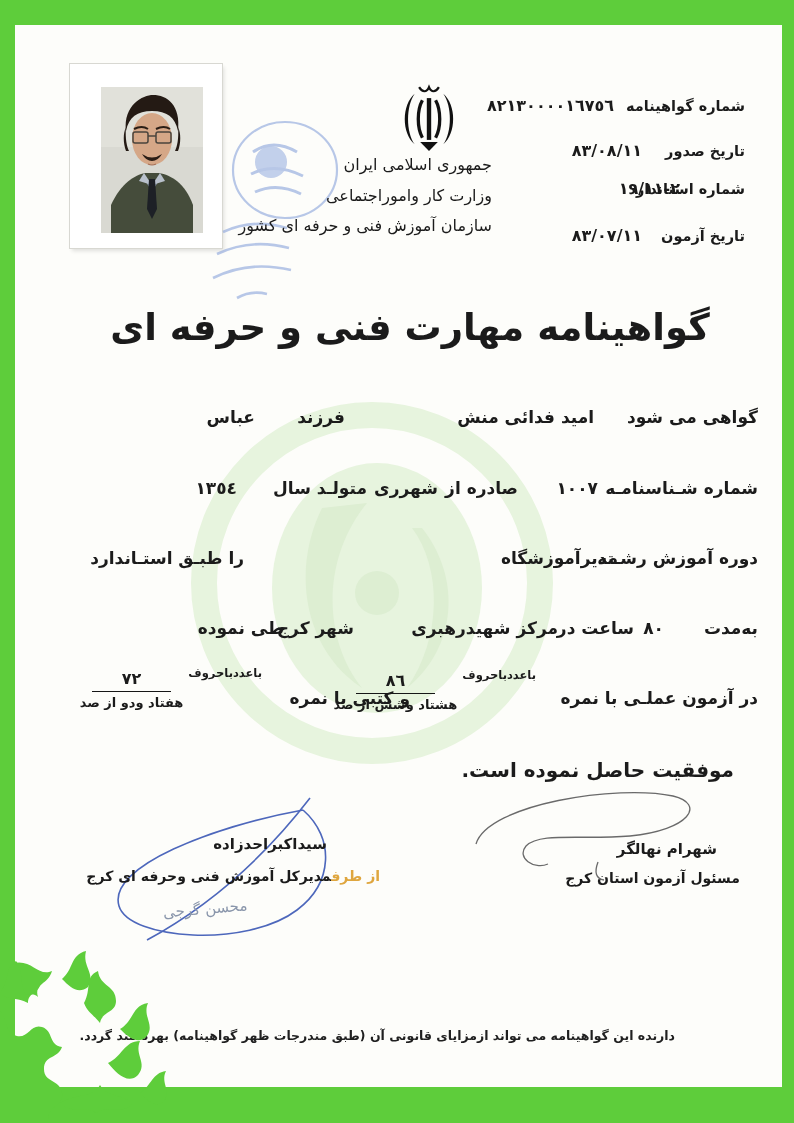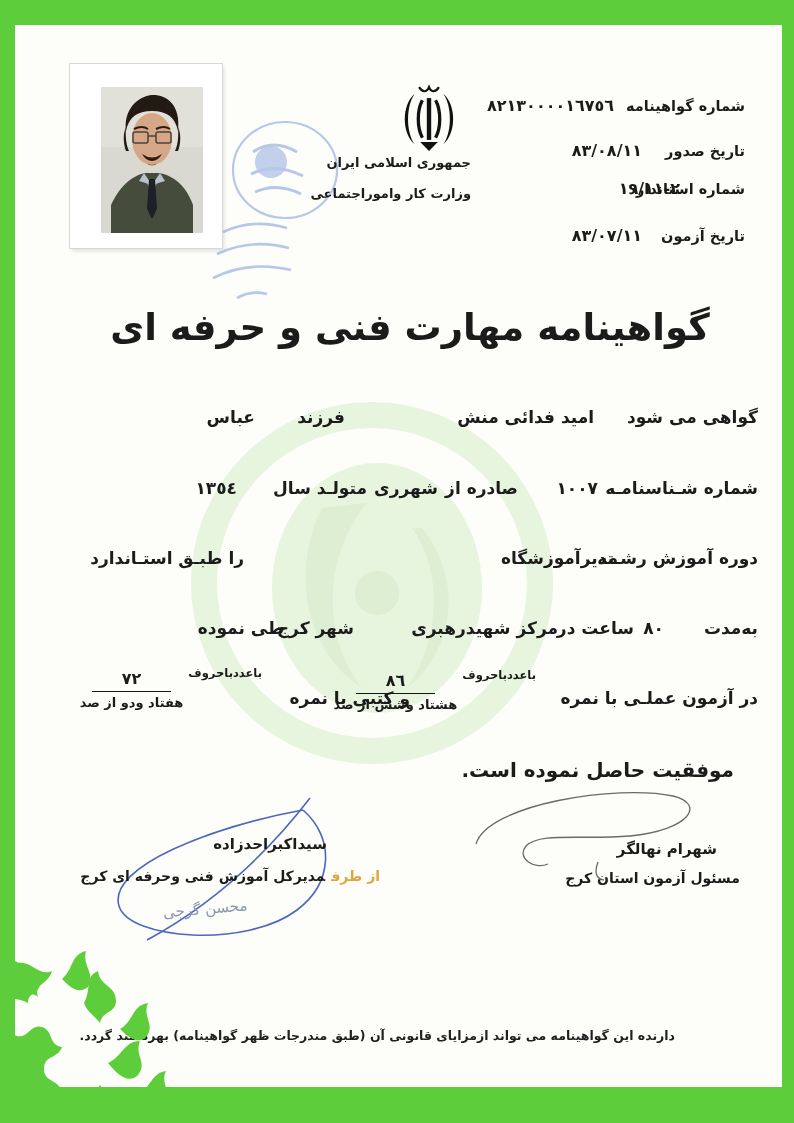--- a/index.html
+++ b/index.html
@@ -23,41 +23,41 @@
     box-shadow:0 0 0 1px #d8d8d2, 2px 3px 4px rgba(0,0,0,.12);}
   .photo-frame svg{position:absolute;left:31px;top:23px;}
   .stamp{position:absolute;left:193px;top:112px;width:150px;height:200px;opacity:.55;}
 
   .emblem{position:absolute;left:396px;top:80px;width:66px;height:78px;}
 
   
   .meta-label{position:absolute;direction:rtl;white-space:nowrap;font-size:14.5px;font-weight:700;}
   .meta-value{position:absolute;direction:ltr;unicode-bidi:isolate;white-space:nowrap;font-size:16px;font-weight:700;}
 
-  .org-line{position:absolute;right:323px;direction:rtl;white-space:nowrap;font-size:13px;font-weight:700;}
+  .org-line{position:absolute;right:302px;direction:rtl;white-space:nowrap;font-size:16px;font-weight:400;}
 
   .title{
     position:absolute;left:90px;top:306px;width:640px;text-align:center;direction:rtl;
     font-size:37px;font-weight:700;letter-spacing:-1px;
   }
 
   .t{position:absolute;direction:rtl;white-space:nowrap;font-weight:700;font-size:17px;}
   .num{direction:ltr;unicode-bidi:isolate;}
   .success{font-size:20px;}
 
   .frac{position:absolute;display:flex;direction:rtl;gap:5px;align-items:center;}
   .frac-side{display:flex;justify-content:space-between;height:46px;
     font-size:11.5px;font-weight:700;}
   .frac-main{display:flex;flex-direction:column;align-items:center;}
   .frac-num{font-size:16px;font-weight:700;padding:0 30px 3px;border-bottom:1.6px solid #161616;direction:ltr;}
   .frac-words{font-size:13px;font-weight:700;padding-top:3px;white-space:nowrap;}
 
   .sig-name{position:absolute;direction:rtl;white-space:nowrap;font-size:15px;font-weight:700;}
   .sig-role{position:absolute;direction:rtl;white-space:nowrap;font-size:14px;font-weight:700;}
-  .on-behalf{color:var(--orange);margin-left:6px;}
+  .on-behalf{color:var(--orange);}
   .handwritten{position:absolute;direction:rtl;white-space:nowrap;font-size:15px;
     color:var(--handgray);transform:rotate(-5deg);font-weight:400;}
   .sig-svg{position:absolute;}
 
   .footer-note{position:absolute;right:119px;top:1028px;direction:rtl;white-space:nowrap;
     font-size:12.5px;font-weight:700;color:#202020;}
 </style>
 </head>
 <body>
 
@@ -146,20 +146,21 @@
     <div class="meta-value" style="right:152px;top:141px">٨٣/٠٨/١١</div>
 
     <div class="meta-label" style="right:49px;top:181px">شماره استاندارد</div>
     <div class="meta-value" style="right:114px;top:179px">٢-١٩/١١</div>
 
     <div class="meta-label" style="right:49px;top:228px">تاریخ آزمون</div>
     <div class="meta-value" style="right:152px;top:226px">٨٣/٠٧/١١</div>
 
     <div class="org-line" style="top:155px">جمهوری اسلامی ایران</div>
     <div class="org-line" style="top:186px">وزارت کار واموراجتماعی</div>
+    <div class="org-line" style="top:216px">سازمان آموزش فنی و حرفه ای کشور</div>
 
     <div class="title">گواهینامه مهارت فنی و حرفه ای</div>
 
     <div class="t" style="right:36px;top:407px">گواهی می شود</div>
     <div class="t" style="right:200px;top:407px">امید فدائی منش</div>
     <div class="t" style="right:449px;top:407px">فرزند</div>
     <div class="t" style="right:539px;top:407px">عباس</div>
 
     <div class="t" style="right:36px;top:478px">شماره شـناسنامـه</div>
     <div class="t num" style="right:196px;top:478px">١٠٠٧</div>

